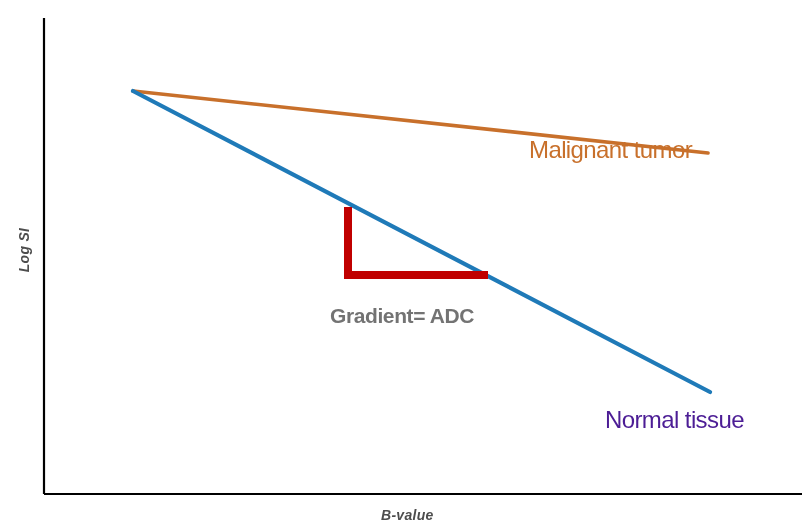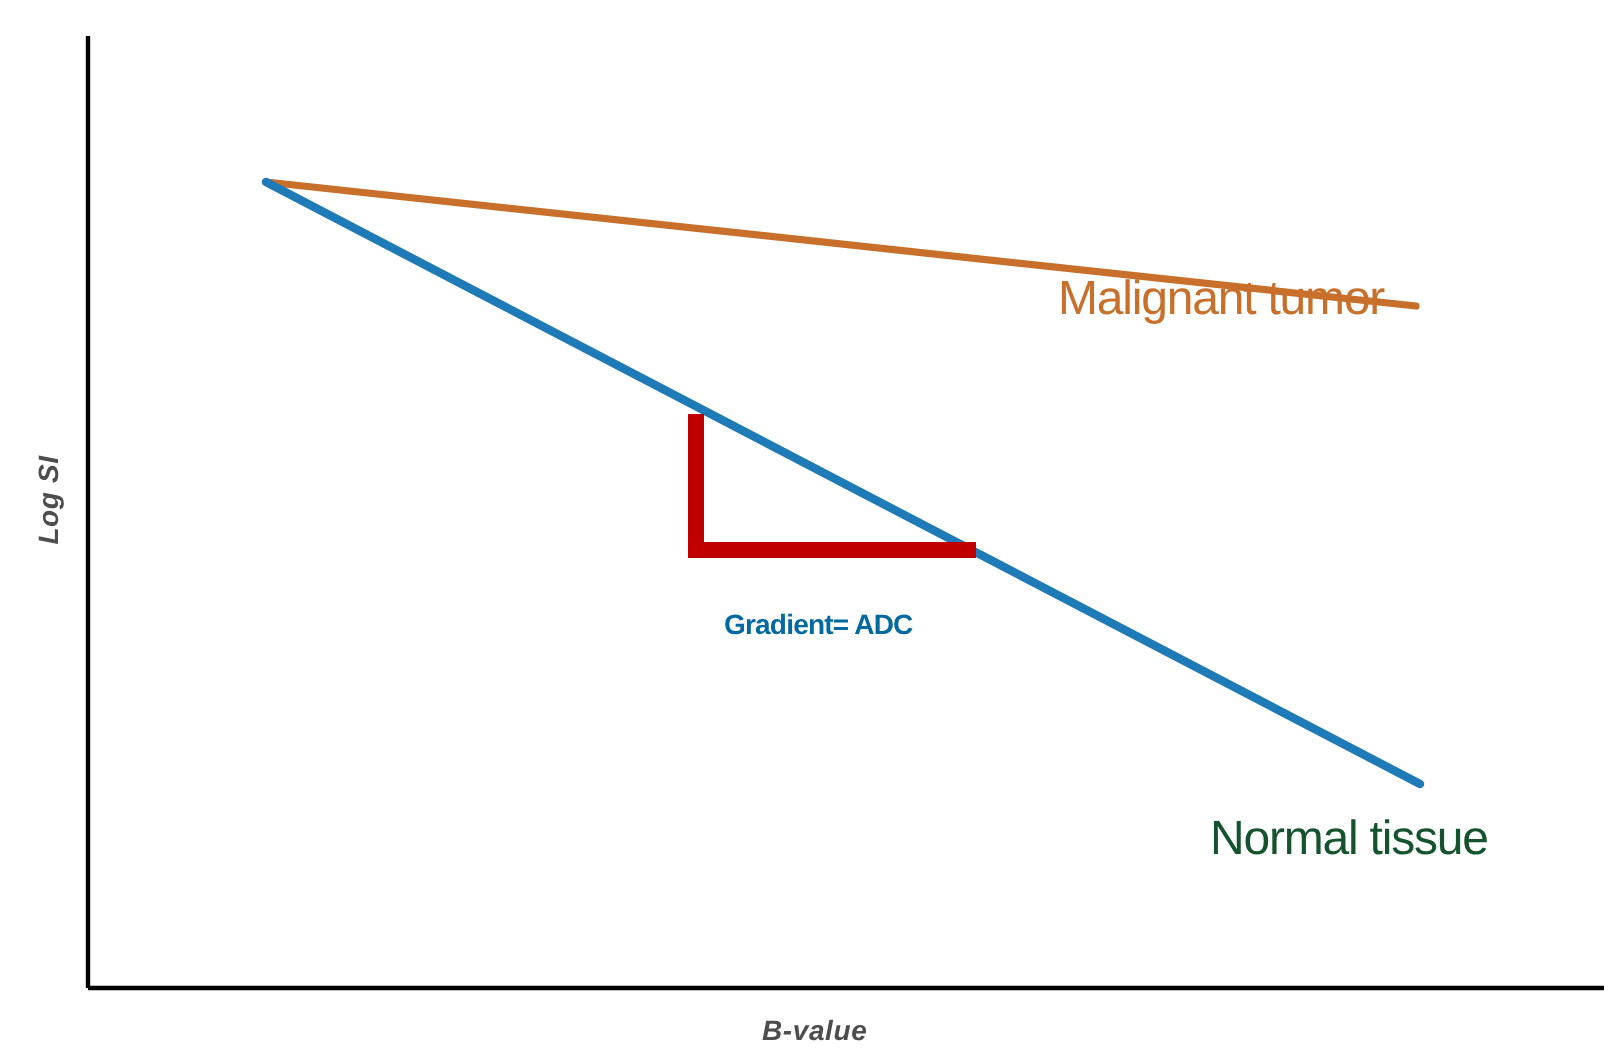--- a/index.html
+++ b/index.html
@@ -57,31 +57,30 @@
     top: 94px;
     font-size: 24px;
     color: #c8702b;
     letter-spacing: -0.6px;
     margin-top: 44px;
   }
   #normal-label {
     left: 605px;
     top: 408px;
     font-size: 24px;
-    color: #14532d;
+    color: #4c1d95;
     letter-spacing: -0.6px;
   }
   #gradient-label {
     left: 330px;
     top: 305px;
-    font-size: 14px;
+    font-size: 21px;
     font-weight: bold;
-    color: #0369a1;
+    color: #737373;
     letter-spacing: -0.4px;
-    margin-left: 32px;
   }
 </style>
 </head>
 <body>
 
 <div id="figure">
 
   <svg id="plot-svg" viewBox="0 0 805 529">
 
     <line x1="44" y1="18" x2="44" y2="494" stroke="#000000" stroke-width="2.2" stroke-linecap="butt"></line>

